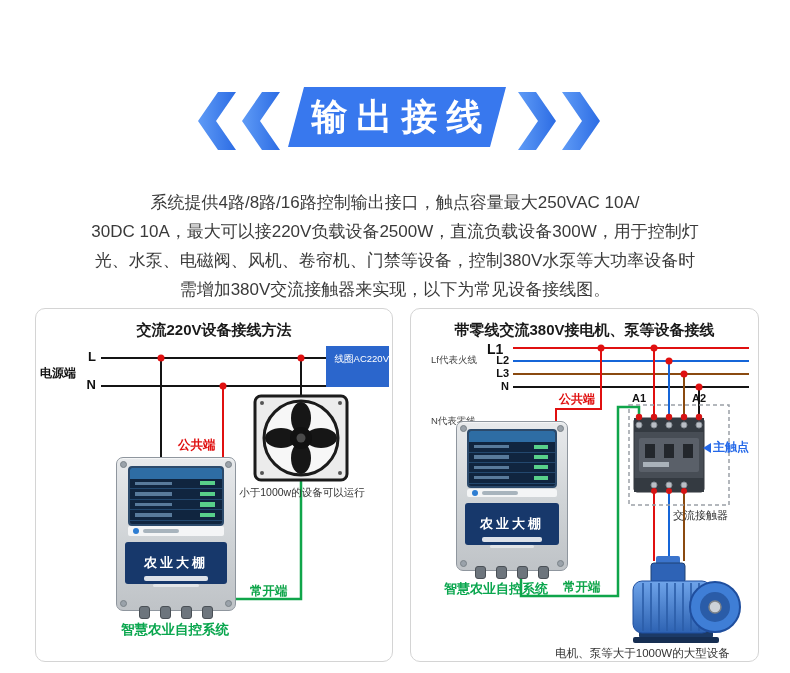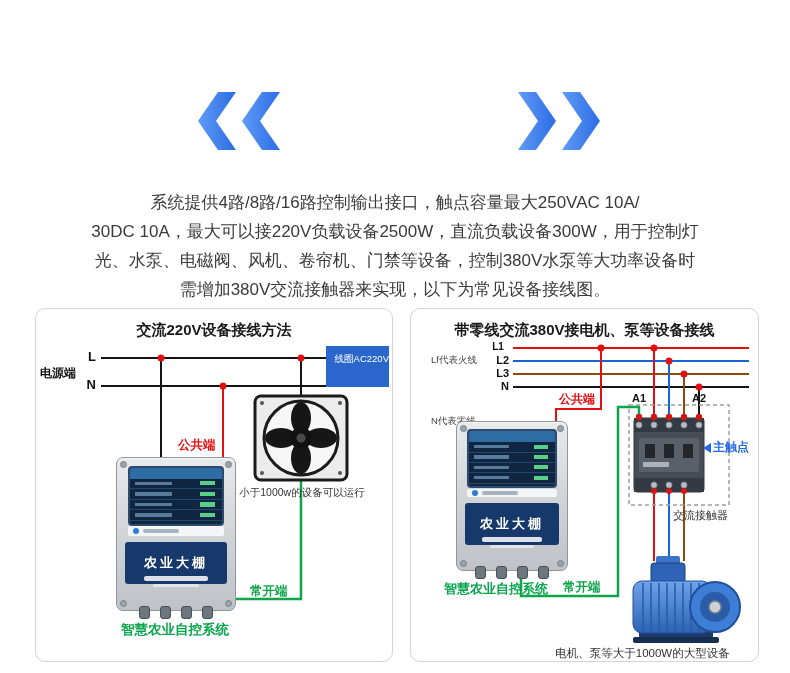--- a/index.html
+++ b/index.html
@@ -70,20 +70,23 @@
     <defs>
         <linearGradient id="cgl" x1="0" y1="0" x2="1" y2="0">
       <stop offset="0" stop-color="#5f9bf6"></stop>
           <stop offset="1" stop-color="#2c6ce4"></stop>
     </linearGradient>
       </defs>
     <polygon points="38,0 20,0 0,29 20,58 38,58 18,29" fill="url(#cgl)"></polygon>
     <polygon points="82,0 64,0 44,29 64,58 82,58 62,29" fill="url(#cgl)"></polygon>
   </svg>
 
+  <div class="banner">
+    <span>输出接线</span>
+  </div>
 
   <svg class="chev" style="left:516px;" width="84" height="58" viewBox="0 0 84 58">
     <defs>
         <linearGradient id="cgr" x1="0" y1="0" x2="1" y2="0">
       <stop offset="0" stop-color="#5f9bf6"></stop>
           <stop offset="1" stop-color="#2c6ce4"></stop>
     </linearGradient>
       </defs>
     <polygon points="2,0 20,0 40,29 20,58 2,58 22,29" fill="url(#cgr)"></polygon>
     <polygon points="46,0 64,0 84,29 64,58 46,58 66,29" fill="url(#cgr)"></polygon>
@@ -195,21 +198,21 @@
 
       <circle cx="190" cy="39" r="3.5" fill="#e01010"></circle>
       <circle cx="243" cy="39" r="3.5" fill="#e01010"></circle>
       <circle cx="258" cy="52" r="3.5" fill="#e01010"></circle>
       <circle cx="273" cy="65" r="3.5" fill="#e01010"></circle>
       <circle cx="288" cy="78" r="3.5" fill="#e01010"></circle>
     </svg>
 
     <div class="lbl" style="left:20px;top:45px;font-size:9.5px;color:#444;">Lf代表火线</div>
     <div class="lbl" style="left:20px;top:58px;font-size:9.5px;color:#444;margin-top:48px;">N代表零线</div>
-    <div class="lbl b" style="left:76px;top:32px;width:22px;text-align:center;font-size:10px;">L1</div>
+    <div class="lbl b" style="left:76px;top:32px;width:22px;text-align:left;font-size:14px;">L1</div>
     <div class="lbl b" style="left:76px;top:45px;width:22px;text-align:right;font-size:11px;">L2</div>
     <div class="lbl b" style="left:76px;top:58px;width:22px;text-align:right;font-size:11px;">L3</div>
     <div class="lbl b" style="left:76px;top:71px;width:22px;text-align:right;font-size:11px;">N</div>
 
     <div class="lbl b red" style="left:148px;top:82px;font-size:12px;">公共端</div>
     <div class="lbl b" style="left:220px;top:83px;width:16px;text-align:center;font-size:11px;">A1</div>
     <div class="lbl b" style="left:280px;top:83px;width:16px;text-align:center;font-size:11px;">A2</div>
 
     <svg style="position:absolute;left:222px;top:103px;" width="72" height="84" viewBox="0 0 72 84">
       <rect x="1" y="6" width="70" height="74" rx="3" fill="#474d55" stroke="#30353b"></rect>

